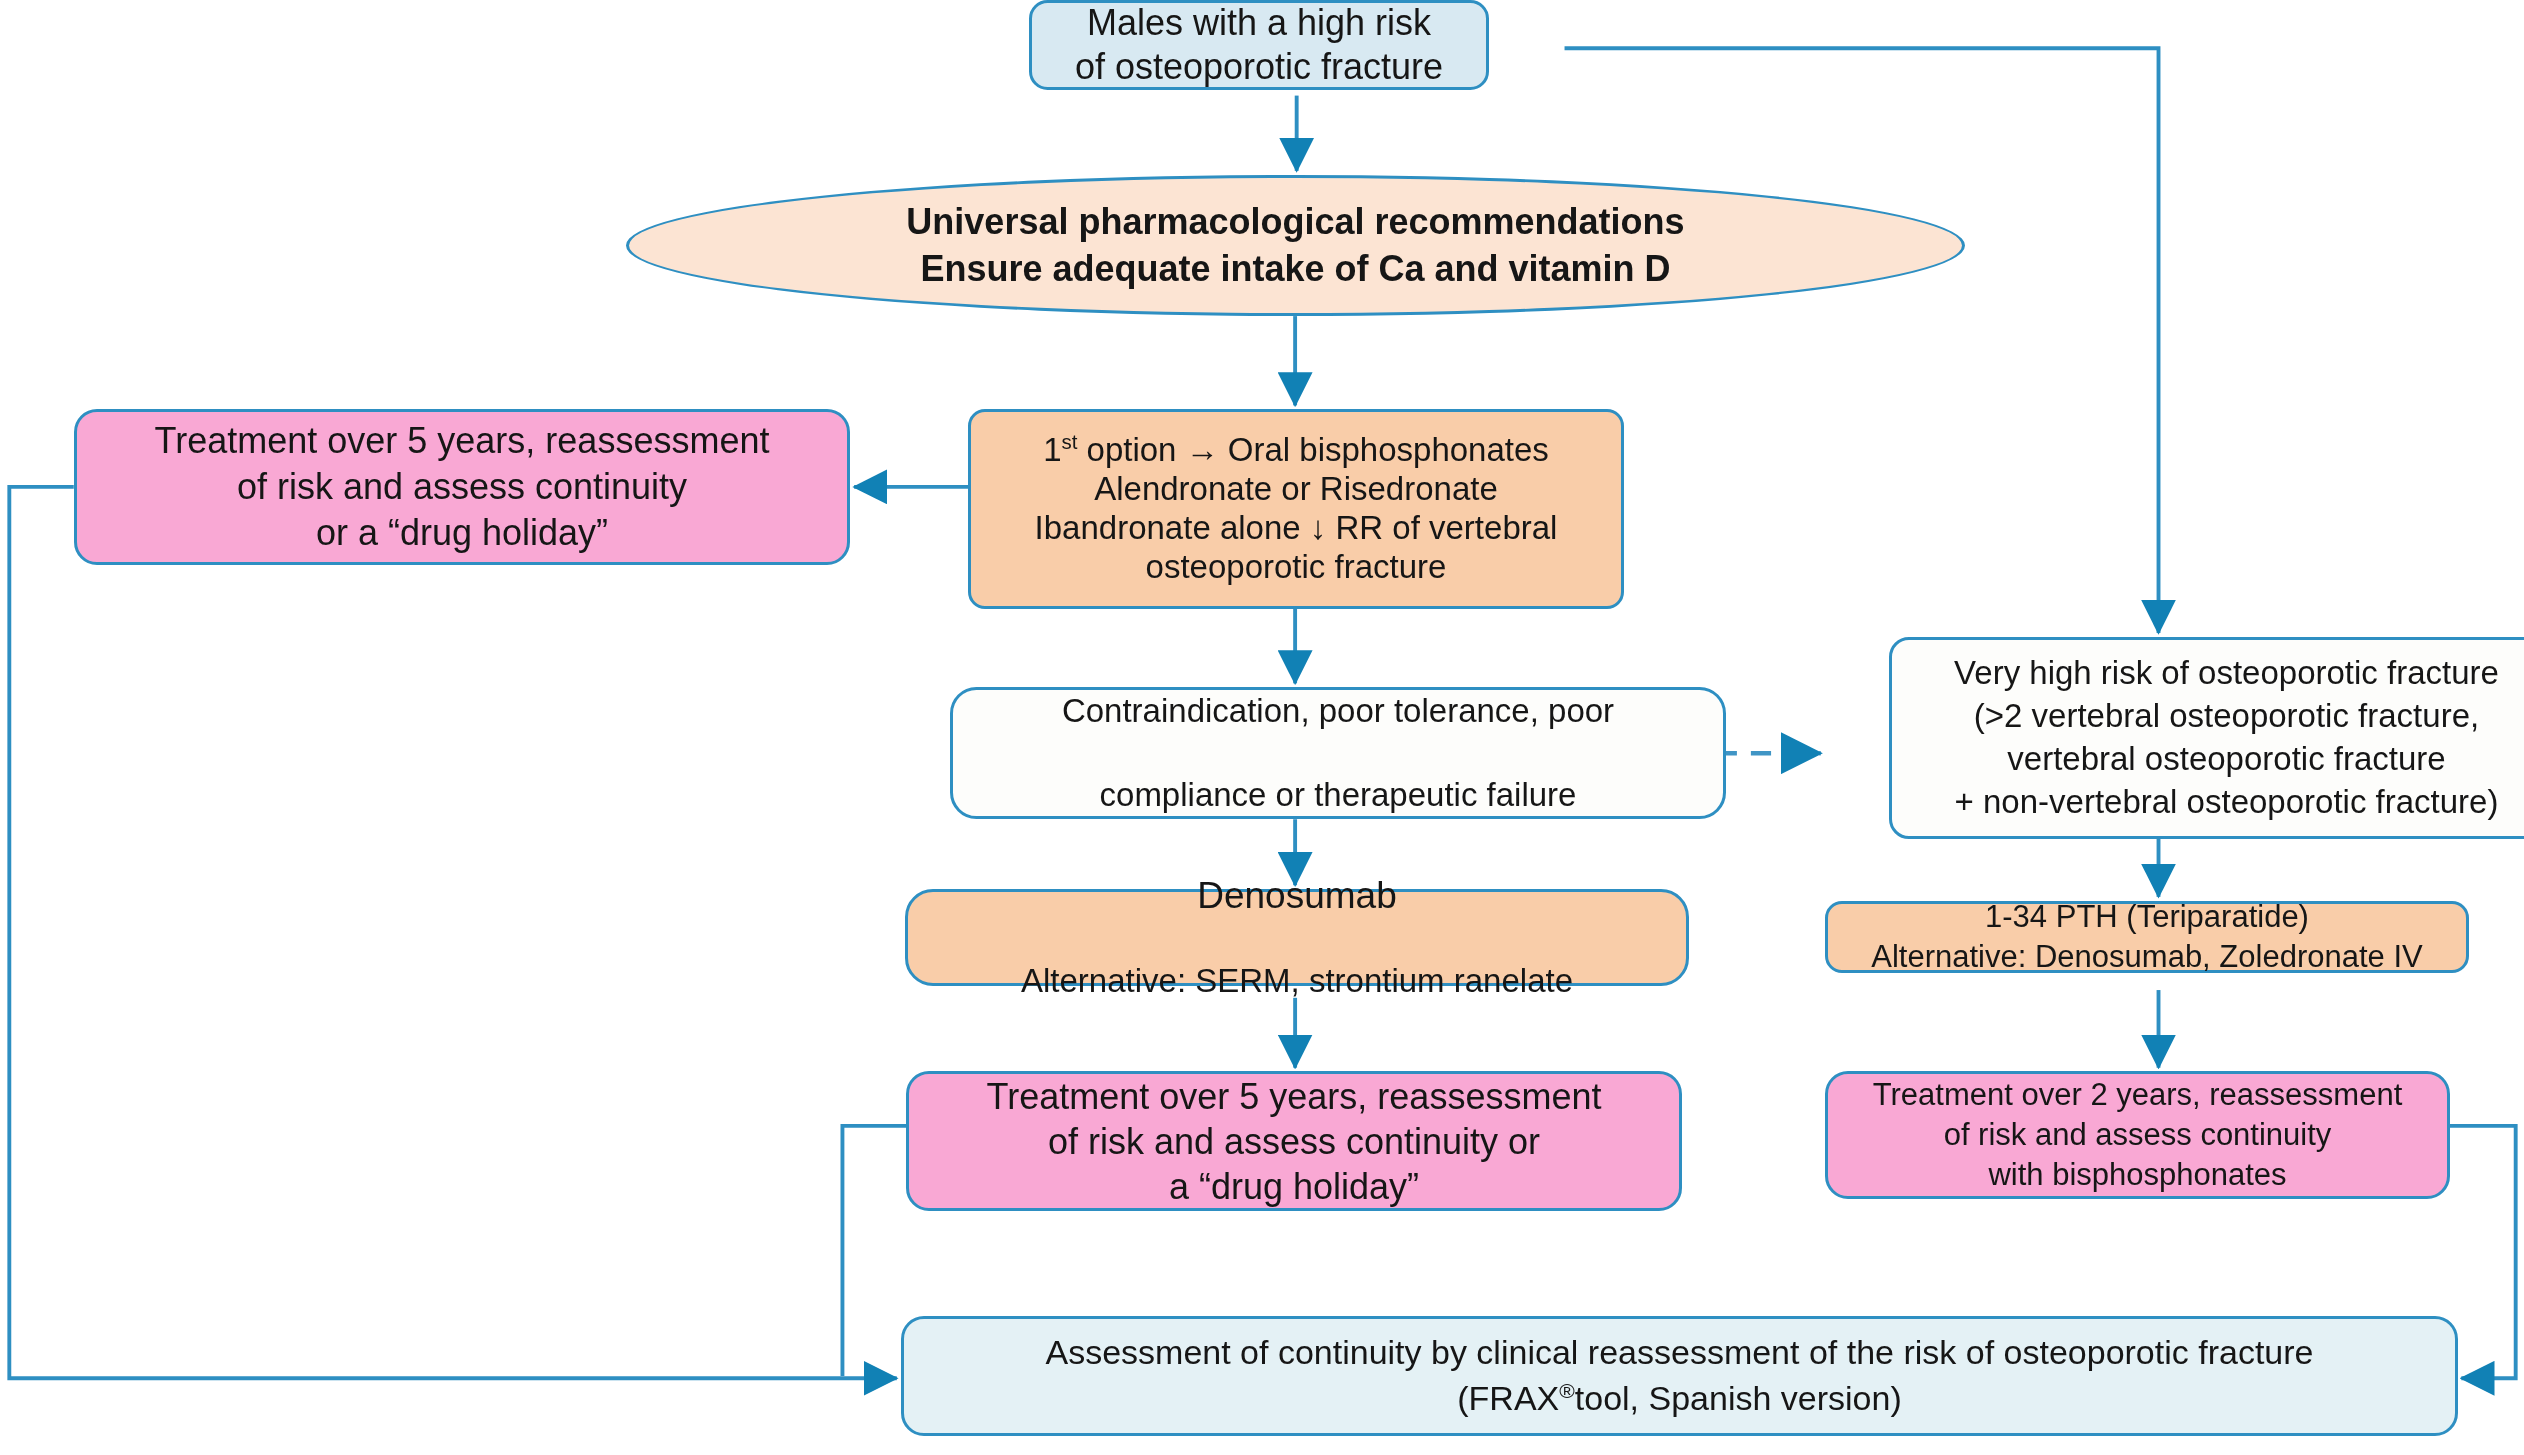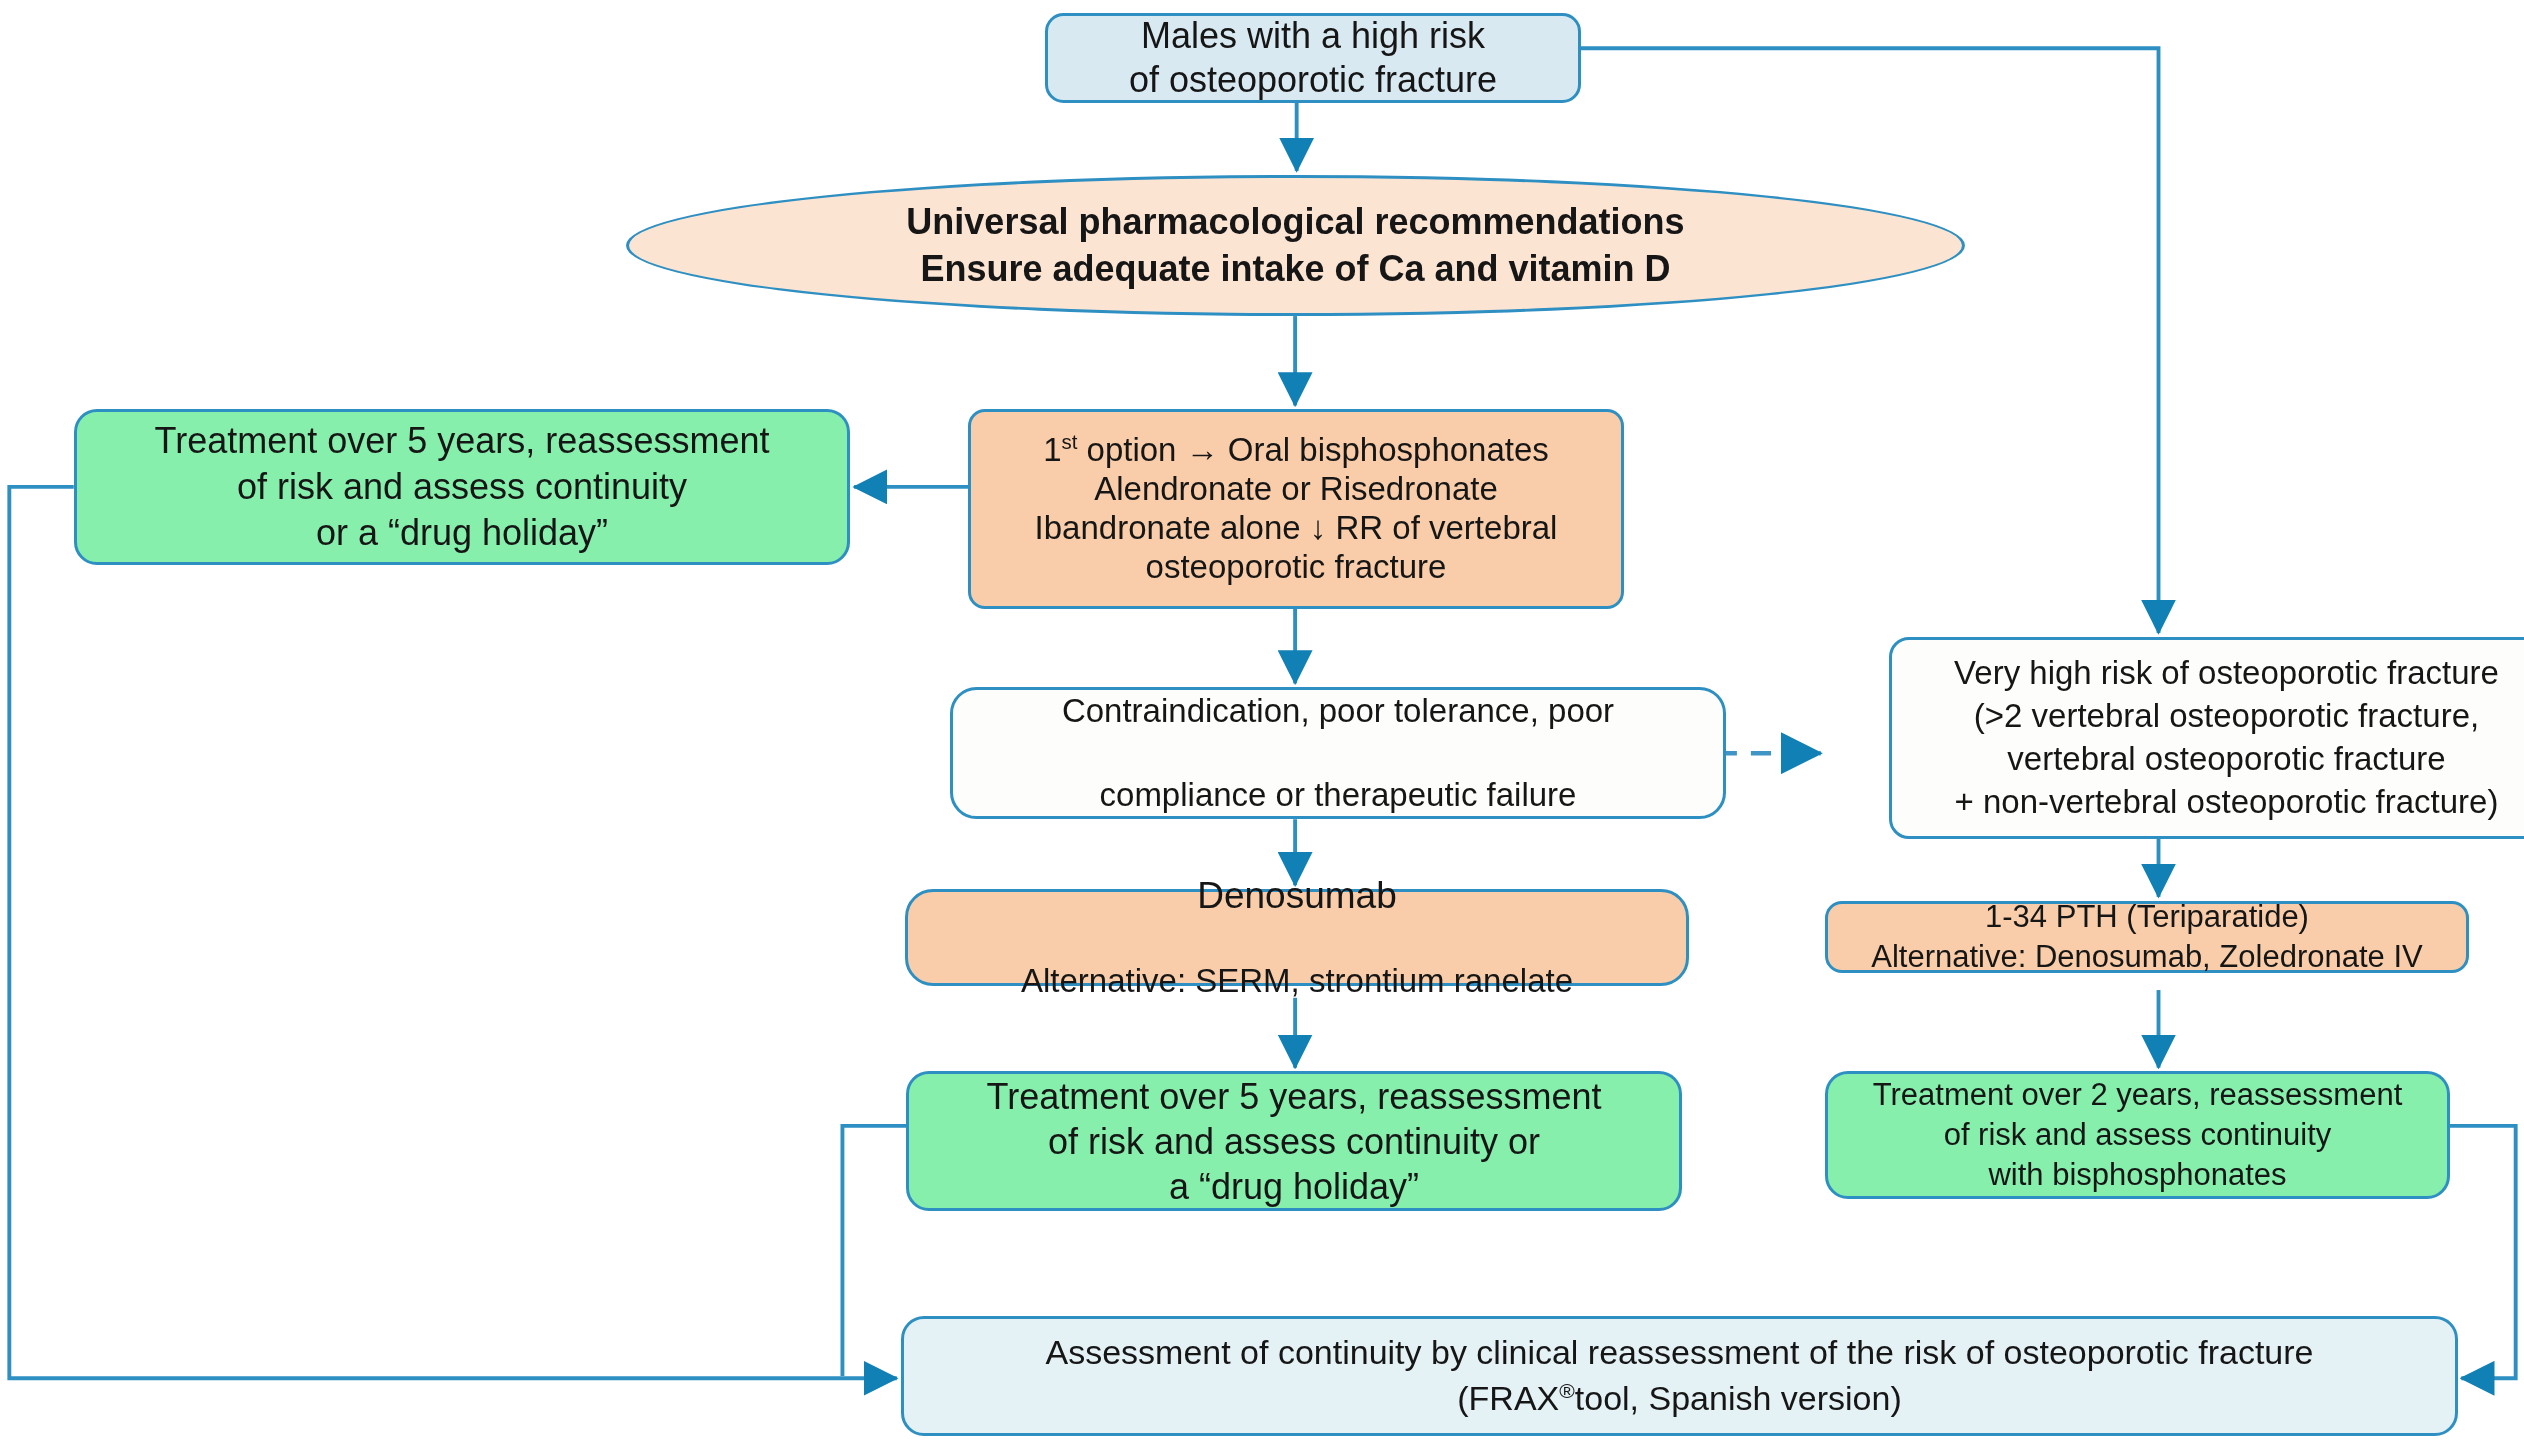--- a/index.html
+++ b/index.html
@@ -14,25 +14,25 @@
 
   .node { position: absolute; box-sizing: border-box;
           display: flex; flex-direction: column; justify-content: center; align-items: center;
           border: 3.9px solid #2E8FC2; text-align: center; z-index: 2; }
   .ln   { white-space: nowrap; }
   sup   { font-size: 62%; line-height: 0; }
 
   .fill-blue      { background: #D8E9F2; }
   .fill-peach     { background: #FCE4D3; }
   .fill-orange    { background: #F9CDA9; }
-  .fill-gray      { background: #86efac; }
+  .fill-gray      { background: #f9a8d4; }
   .fill-white     { background: #FDFDFB; margin-left: 44px; }
   .fill-lightcyan { background: #E4F1F5; }
 
-  #node-males            { left: 1029px; top: 13px;    width: 536px;  height: 90px; border-radius: 18.6px; font-size: 36px; line-height: 1.22; margin-left: 16px; }
+  #node-males            { left: 1029px; top: 0;    width: 460px;  height: 90px; border-radius: 18.6px; font-size: 36px; line-height: 1.22; }
   #node-universal        { left: 626px;  top: 175px;  width: 1339px; height: 141px; border-radius: 50%;  font-size: 36px; line-height: 1.28; font-weight: bold; }
   #node-first-option     { left: 968px; top: 409px;  width: 656px;  height: 200px; border-radius: 17px; font-size: 33px; line-height: 1.18; }
   #node-treatment5-left  { left: 74px;   top: 409px;  width: 776px; height: 156px; border-radius: 23px; font-size: 36px; line-height: 1.28; }
   #node-contraindication { left: 906px; top: 687px;  width: 776px; height: 132px; border-radius: 26.4px; font-size: 33px; line-height: 1.28; justify-content: space-between; }
   #node-very-high-risk   { left: 1845px; top: 637px;  width: 675px;  height: 202px; border-radius: 20px; font-size: 33px; line-height: 1.3; }
   #node-denosumab        { left: 905px; top: 889px; width: 784px; height: 97px; border-radius: 28px; font-size: 33px; line-height: 1.3; gap: 40px; }
   #node-denosumab .title { font-size: 37px; }
   #node-pth              { left: 1825px; top: 901px; width: 644px;  height: 72px; border-radius: 17px; font-size: 31px; line-height: 1.3; }
   #node-treatment5-mid   { left: 906px; top: 1071px; width: 776px; height: 140px; border-radius: 23px; font-size: 36px; line-height: 1.25; }
   #node-treatment2-right { left: 1825px; top: 1071px; width: 625px;  height: 128px; border-radius: 23px; font-size: 31px; line-height: 1.3; }

